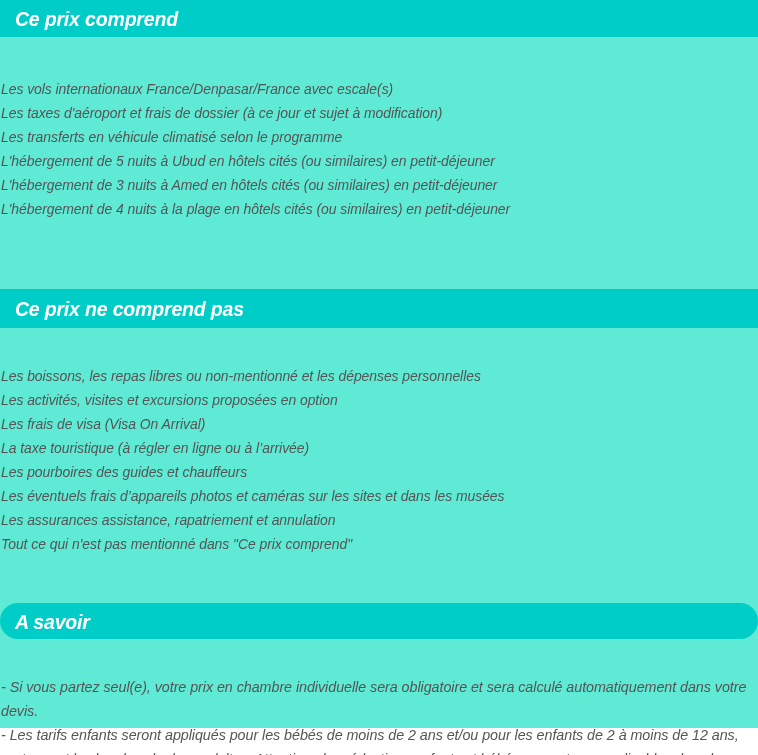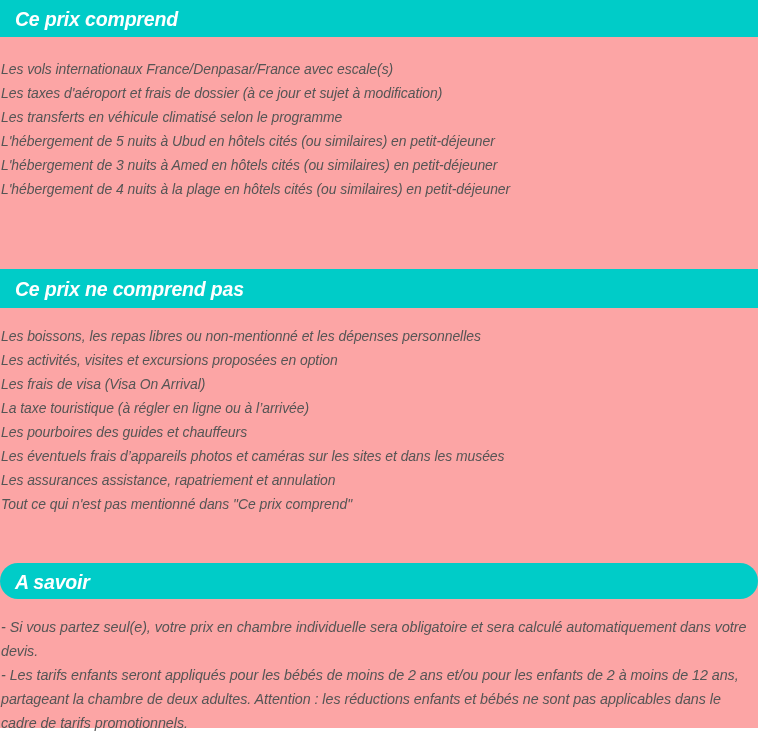--- a/index.html
+++ b/index.html
@@ -13,21 +13,21 @@
     background: #ffffff;
     font-family: "Liberation Sans", "DejaVu Sans", sans-serif;
     color: #555555;
     overflow: hidden;
   }
 
   .page {
     width: 758px;
     height: 728px;
     position: relative;
-    background: #fca5a5;
+    background: #5eead4;
   }
 
   
   .section-header {
     width: 100%;
     background: #00ccc8;
     box-sizing: border-box;
     display: flex;
     align-items: center;
   }
@@ -45,20 +45,21 @@
   }
 
   .header-1 { height: 37px; }
   .header-2 { height: 39px; }
   .header-3 { height: 36px; border-radius: 18px; }
 
   
   .section-body {
     box-sizing: border-box;
     padding: 0 4px 0 1px;
+    margin-top: 20px;
   }
 
   .list-line {
     font-size: 14.6px;
     font-style: italic;
     color: #555555;
     line-height: 24px;
     white-space: nowrap;
     letter-spacing: -0.05px;
     transform: scaleX(0.955);

